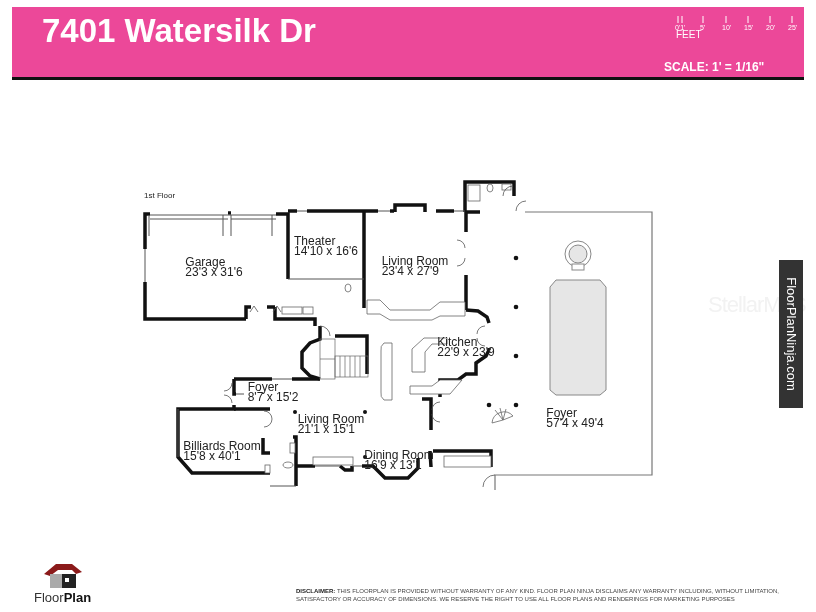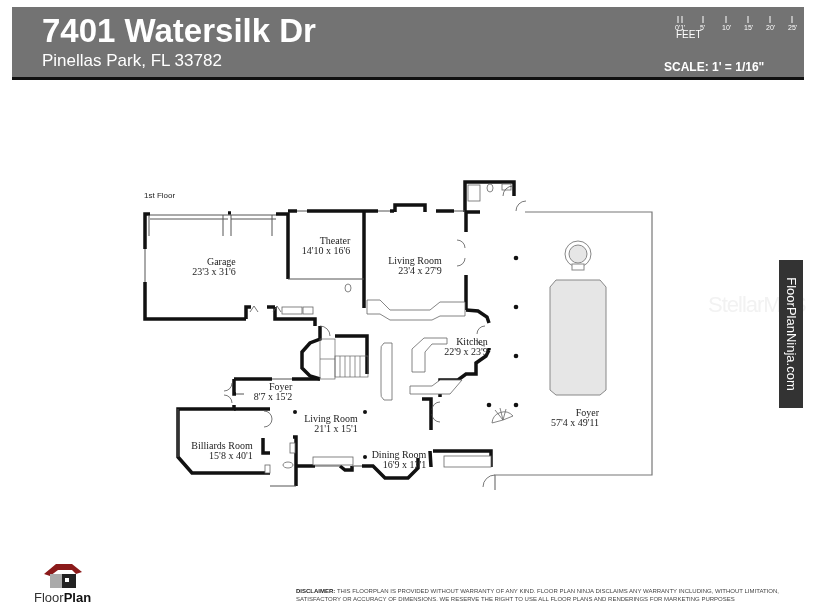--- a/index.html
+++ b/index.html
@@ -1,41 +1,40 @@
 <!DOCTYPE html>
 <html><head>
 <meta charset="utf-8">
 <style>
   html,body{margin:0;padding:0;background:#ffffff;}
   body{width:816px;height:612px;position:relative;overflow:hidden;font-family:"Liberation Sans",sans-serif;}
-  .header{position:absolute;left:12px;top:7px;width:792px;height:70px;background:#737373;}
+  .header{position:absolute;left:12px;top:7px;width:792px;height:70px;background:#ec4899;}
   .header-rule{position:absolute;left:12px;top:77px;width:792px;height:3px;background:#111;}
   .title{position:absolute;left:30px;top:5px;color:#fff;font-weight:bold;font-size:33px;letter-spacing:0px;}
   .subtitle{position:absolute;left:30px;top:44px;color:#fff;font-size:17px;}
   .scale-label{position:absolute;left:652px;top:53px;color:#fff;font-weight:bold;font-size:12px;}
   .scale-bar{position:absolute;left:655px;top:3px;width:140px;height:32px;}
   .feet-label{position:absolute;left:664px;top:22px;color:#fff;font-size:10px;}
   .plan{position:absolute;left:0;top:0;width:816px;height:612px;}
-  .room-label{position:absolute;font-size:10px;color:#222;text-align:right;line-height:10px;white-space:nowrap;transform:translateX(-50%);font-family:Liberation Serif, serif;}
+  .room-label{position:absolute;font-size:12px;color:#222;text-align:left;line-height:10px;white-space:nowrap;transform:translateX(-50%);}
   .floor-label{position:absolute;left:144px;top:191px;font-size:8px;color:#222;}
   .ninja-badge{position:absolute;left:779px;top:260px;width:24px;height:148px;background:#333;}
   .ninja-text{position:absolute;left:791px;top:334px;color:#fff;font-size:13px;white-space:nowrap;transform:translate(-50%,-50%) rotate(90deg);}
   .stellar{position:absolute;left:708px;top:292px;font-size:22px;color:#f2f2f2;letter-spacing:-1px;}
   .logo{position:absolute;left:36px;top:560px;width:56px;height:46px;}
   .logo-text{position:absolute;left:34px;top:590px;font-size:13px;color:#333;}
   .logo-text b{color:#111;}
   .disclaimer{position:absolute;left:296px;top:587px;width:500px;font-size:6px;color:#444;line-height:8px;text-align:left;}
   .disclaimer b{color:#222;}
 </style>
 </head>
 <body>
 
 <div class="header">
   <div class="title">7401 Watersilk Dr</div>
-  <div class="subtitle">Pinellas Park, FL 33782</div>
   <svg class="scale-bar" viewBox="0 0 140 32">
     <g stroke="#fff" stroke-width="1">
       <line x1="11" y1="6" x2="11" y2="13"></line>
       <line x1="15" y1="6" x2="15" y2="13"></line>
       <line x1="36" y1="6" x2="36" y2="13"></line>
       <line x1="59" y1="6" x2="59" y2="13"></line>
       <line x1="81" y1="6" x2="81" y2="13"></line>
       <line x1="103" y1="6" x2="103" y2="13"></line>
       <line x1="125" y1="6" x2="125" y2="13"></line>
     </g>
@@ -233,21 +232,21 @@
 <div class="room-label" style="left:222px;top:441px;">
   <div>Billiards Room</div>
   <div>15'8 x 40'1</div>
 </div>
 <div class="room-label" style="left:399px;top:450px;">
   <div>Dining Room</div>
   <div>16'9 x 13'1</div>
 </div>
 <div class="room-label" style="left:575px;top:408px;">
   <div>Foyer</div>
-  <div>57'4 x 49'11</div>
+  <div>57'4 x 49'4</div>
 </div>
 
 <div class="stellar">StellarMLS</div>
 <div class="ninja-badge"></div>
 <div class="ninja-text">FloorPlanNinja.com</div>
 
 <svg class="logo" viewBox="0 0 56 46">
   <polygon points="8,14 20,4 36,4 46,12 40,14 36,10 22,10 14,16" fill="#8b1a1a"></polygon>
   <rect x="14" y="14" width="12" height="14" fill="#aaa"></rect>
   <rect x="26" y="14" width="14" height="14" fill="#222"></rect>

